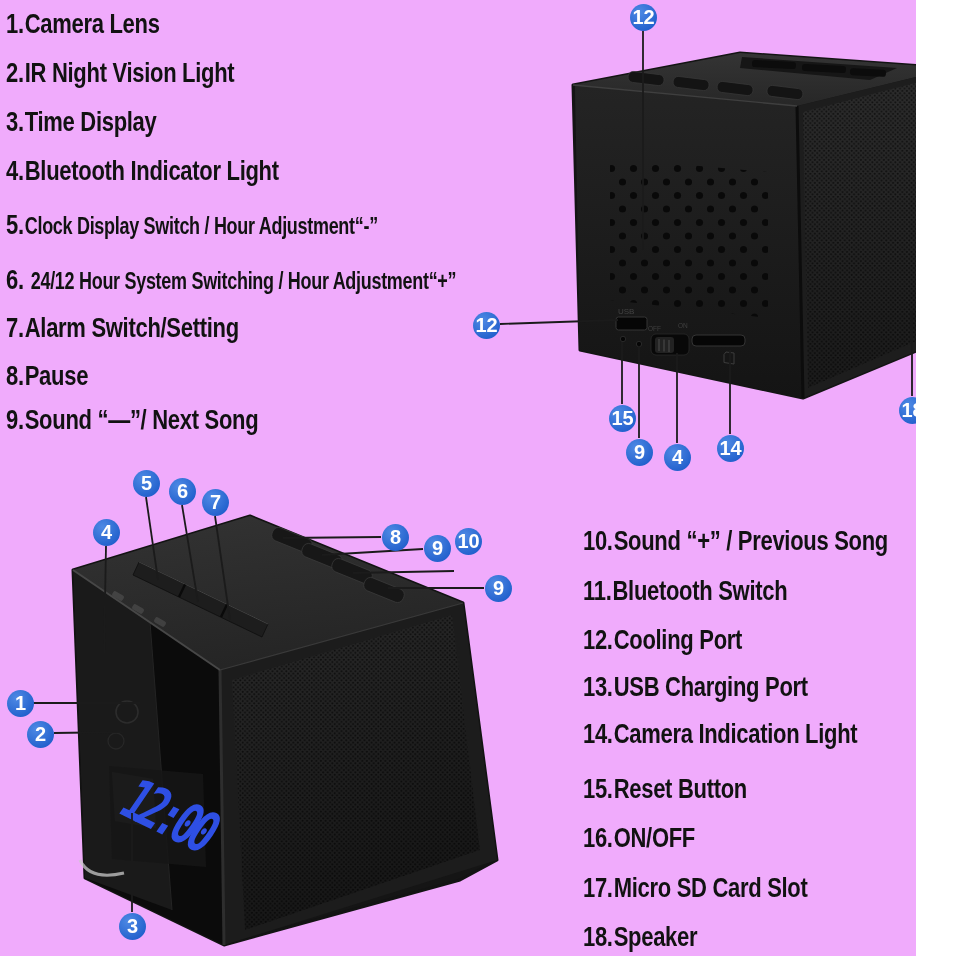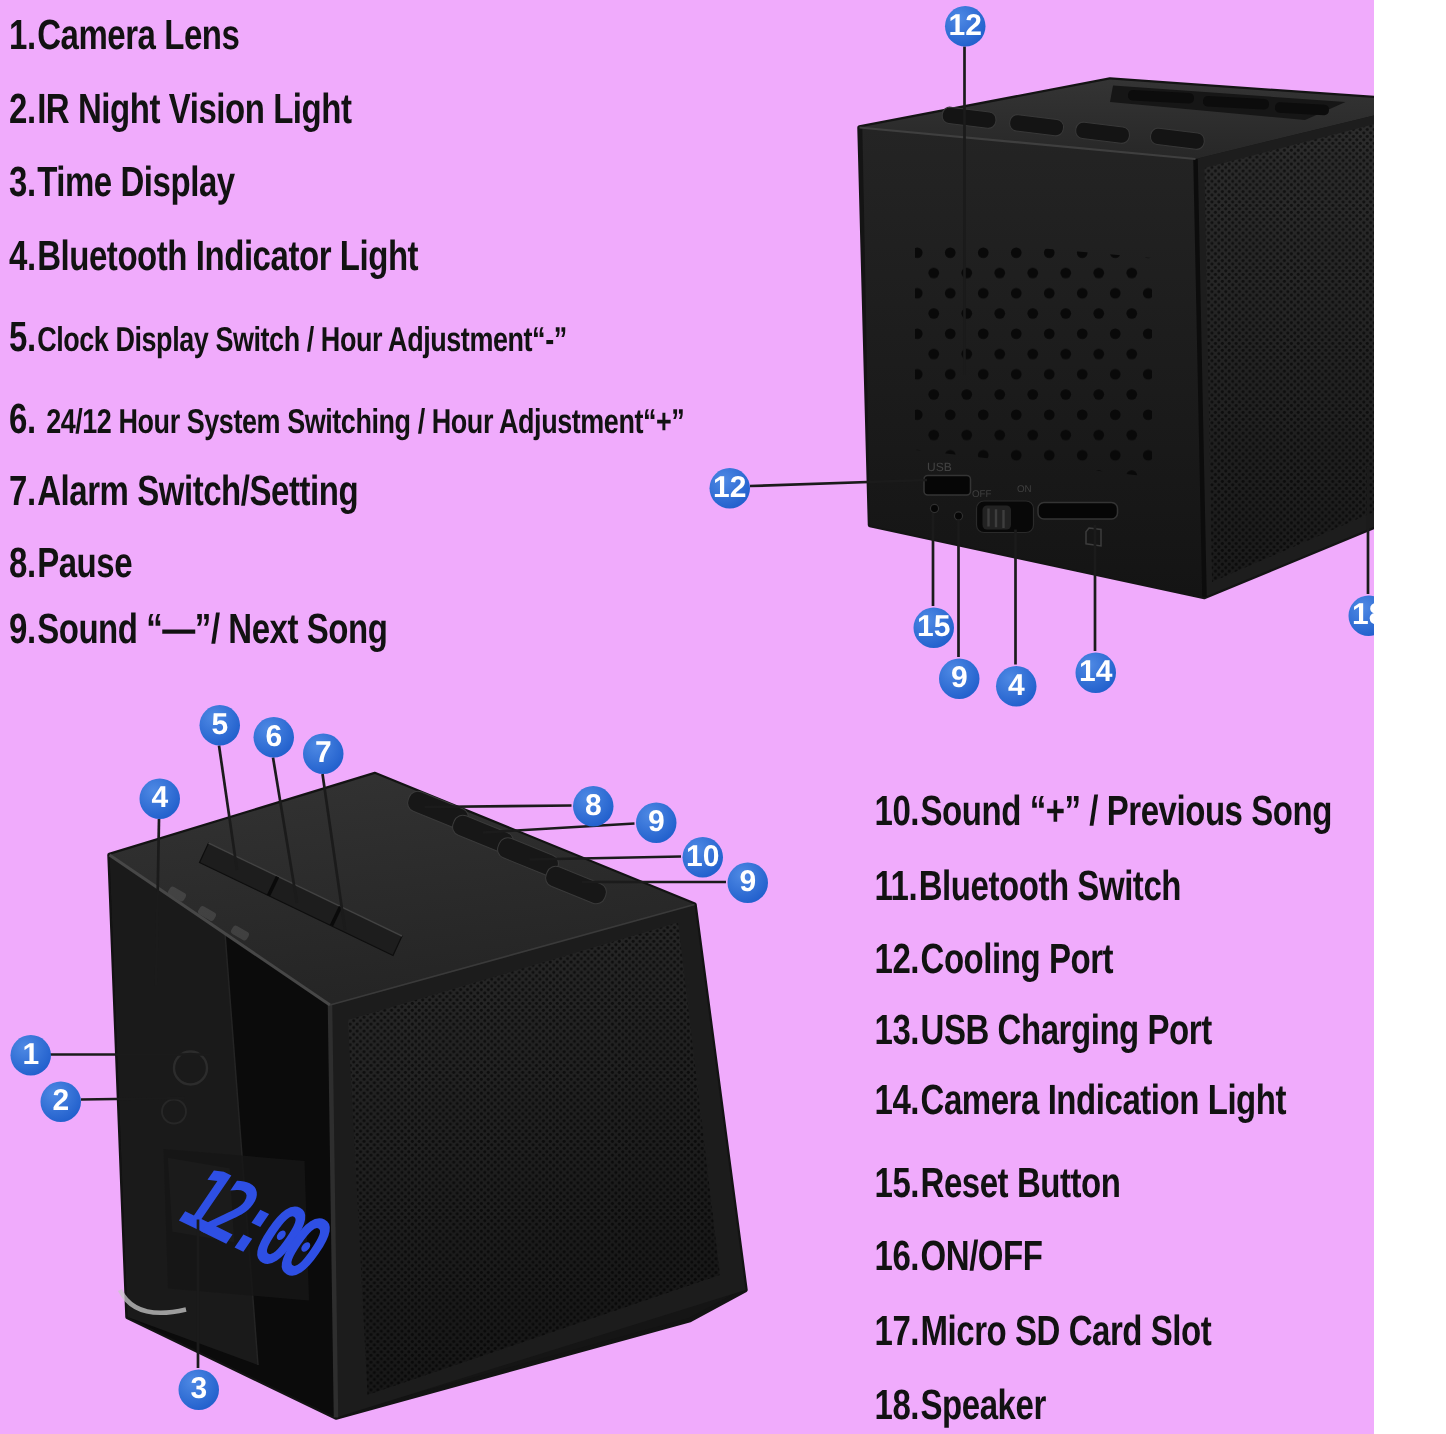--- a/index.html
+++ b/index.html
@@ -214,21 +214,21 @@
 
   <div class="badge" style="left:7px;top:690px">1</div>
   <div class="badge" style="left:27px;top:721px">2</div>
   <div class="badge" style="left:119px;top:913px">3</div>
   <div class="badge" style="left:93px;top:519px">4</div>
   <div class="badge" style="left:133px;top:470px">5</div>
   <div class="badge" style="left:169px;top:478px">6</div>
   <div class="badge" style="left:202px;top:489px">7</div>
   <div class="badge" style="left:382px;top:524px">8</div>
   <div class="badge" style="left:424px;top:535px">9</div>
-  <div class="badge" style="left:455px;top:558px">10</div>
+  <div class="badge" style="left:455px;top:528px">10</div>
   <div class="badge" style="left:485px;top:575px">9</div>
   <div class="badge" style="left:630px;top:4px">12</div>
   <div class="badge" style="left:473px;top:312px">12</div>
   <div class="badge" style="left:609px;top:405px">15</div>
   <div class="badge" style="left:626px;top:439px">9</div>
   <div class="badge" style="left:664px;top:444px">4</div>
   <div class="badge" style="left:717px;top:435px">14</div>
   <div class="badge" style="left:899px;top:397px">18</div>
 
 </div>

